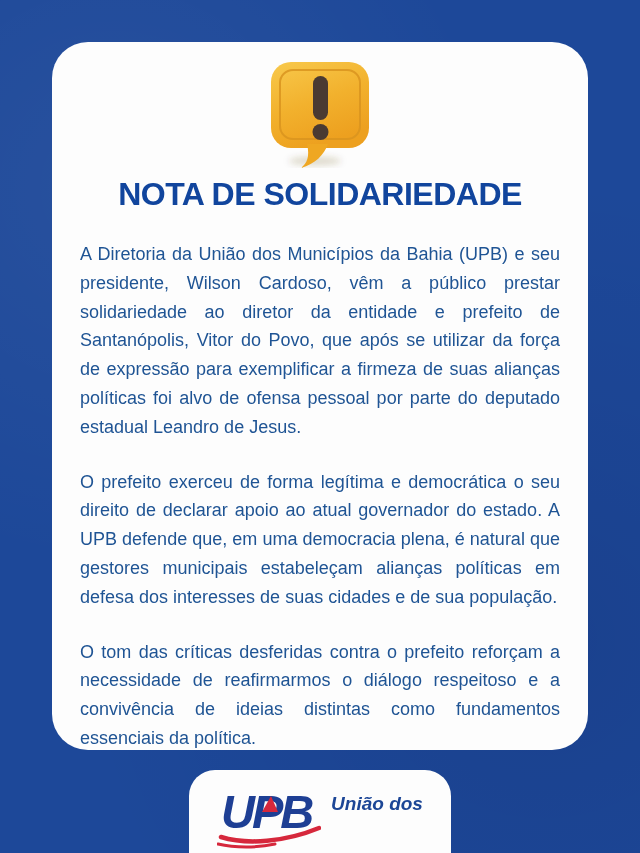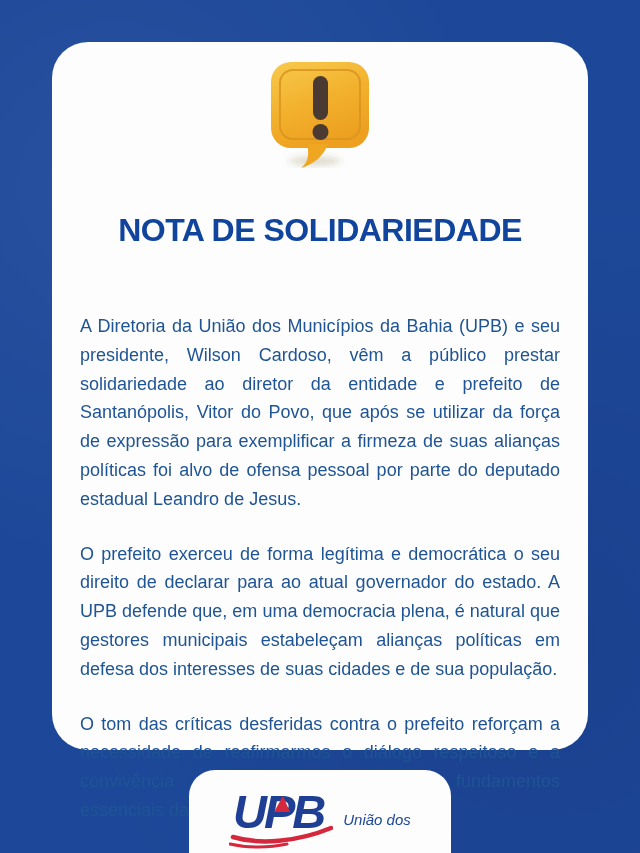--- a/index.html
+++ b/index.html
@@ -25,21 +25,20 @@
     top: 42px;
     width: 536px;
     height: 708px;
     background: #fdfdfd;
     border-radius: 36px;
     box-sizing: border-box;
     padding: 18px 28px 0 28px;
     display: flex;
     flex-direction: column;
     align-items: center;
-    gap: 36px;
   }
 
   .alert-icon-wrap {
     width: 110px;
     height: 108px;
     flex: 0 0 auto;
   }
 
   .note-title {
     margin: 8px 0 0 0;
@@ -77,24 +76,24 @@
     border-radius: 26px;
     display: flex;
     align-items: flex-start;
     justify-content: center;
     gap: 10px;
     box-sizing: border-box;
     padding: 16px 12px 0 12px;
   }
   .logo-mark { flex: 0 0 auto; }
   .logo-text {
-    margin-top: 24px;
+    margin-top: 8px;
     font-style: italic;
-    font-weight: normal;
-    font-size: 15px;
+    font-weight: bold;
+    font-size: 19px;
     line-height: 19px;
     color: #1c4696;
     white-space: nowrap;
   }
 </style>
 </head>
 <body>
 
 <div class="note-card">
 
@@ -122,21 +121,21 @@
       <rect x="48" y="16" width="15" height="44" rx="7.5" fill="#4a3a32"></rect>
 
       <circle cx="55.5" cy="72" r="8" fill="#4a3a32"></circle>
     </svg>
   </div>
 
   <h1 class="note-title">NOTA DE SOLIDARIEDADE</h1>
 
   <div class="note-body">
     <p>A Diretoria da União dos Municípios da Bahia (UPB) e seu presidente, Wilson Cardoso, vêm a público prestar solidariedade ao diretor da entidade e prefeito de Santanópolis, Vitor do Povo, que após se utilizar da força de expressão para exemplificar a firmeza de suas alianças políticas foi alvo de ofensa pessoal por parte do deputado estadual Leandro de Jesus.</p>
-    <p>O prefeito exerceu de forma legítima e democrática o seu direito de declarar para ao atual governador do estado. A UPB defende que, em uma democracia plena, é natural que gestores municipais estabeleçam alianças políticas em defesa dos interesses de suas cidades e de sua população.</p>
+    <p>O prefeito exerceu de forma legítima e democrática o seu direito de declarar apoio ao atual governador do estado. A UPB defende que, em uma democracia plena, é natural que gestores municipais estabeleçam alianças políticas em defesa dos interesses de suas cidades e de sua população.</p>
     <p>O tom das críticas desferidas contra o prefeito reforçam a necessidade de reafirmarmos o diálogo respeitoso e a convivência de ideias distintas como fundamentos essenciais da política.</p>
   </div>
 </div>
 
 <div class="logo-card">
   <div class="logo-mark">
     <svg width="104" height="64" viewBox="0 0 104 64">
 
       <text x="4" y="42" font-family="Liberation Sans, sans-serif" font-style="italic" font-weight="bold" font-size="47" letter-spacing="-3" fill="#1e3f94">UPB</text>
 

